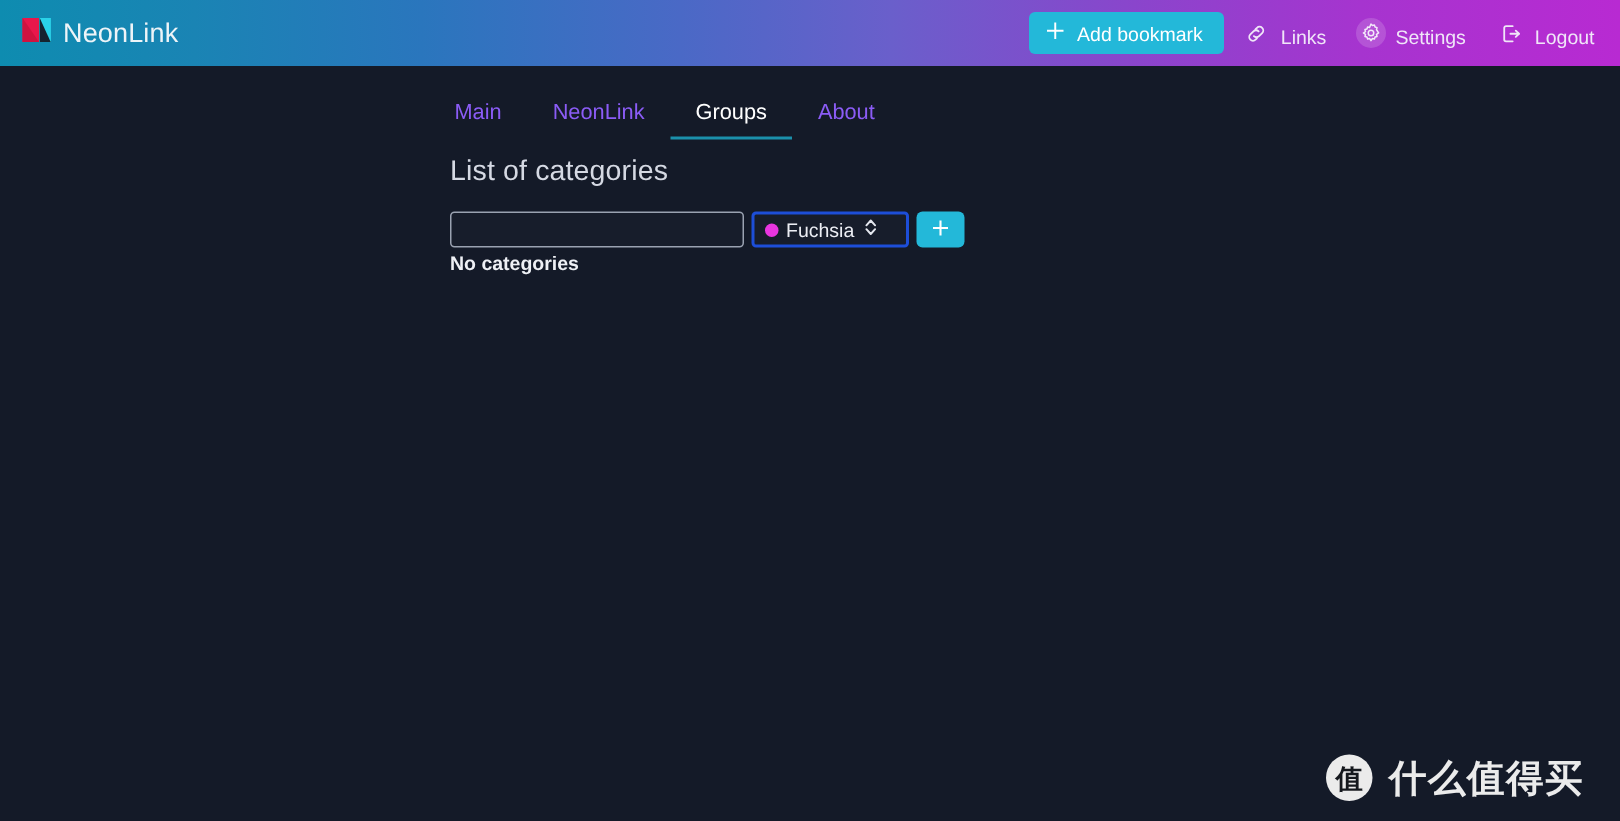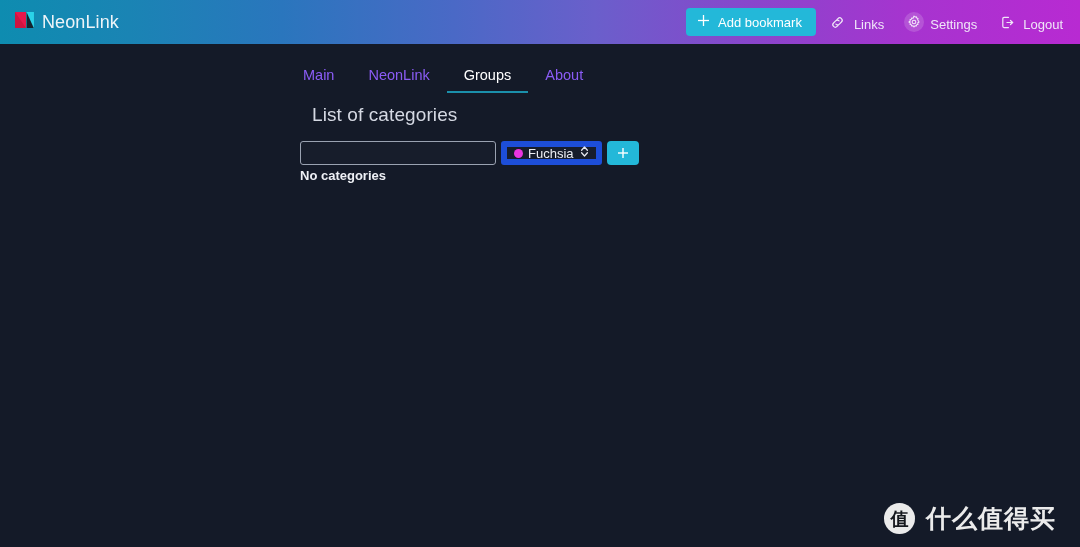--- a/index.html
+++ b/index.html
@@ -112,21 +112,21 @@
     color: #ffffff;
     text-align: center;
   }
 
   
   .panel { padding-left: 14px; padding-top: 11px; }
   .panel-title {
     font-size: 19px;
     font-weight: 400;
     color: #d5d9e3;
-    margin: 0 0 15px 12px;
+    margin: 0 0 15px 0;
     letter-spacing: 0.1px;
   }
   .form-row {
     display: flex;
     align-items: center;
     gap: 5px;
   }
   .cat-input {
     width: 196px;
     height: 24px;
@@ -138,23 +138,23 @@
     font-family: "Liberation Sans", sans-serif;
     padding: 0 6px;
     outline: none;
   }
   .color-select {
     display: flex;
     align-items: center;
     gap: 5px;
     height: 24px;
     background: #171d2b;
-    border: 6px solid #1d4ed8;
+    border: 2px solid #1d4ed8;
     border-radius: 3px;
-    padding: 0 7px 0 7px;
+    padding: 0 19px 0 7px;
     cursor: pointer;
     font-size: 13px;
     color: #eceef4;
     white-space: nowrap;
   }
   .swatch {
     width: 9px; height: 9px;
     border-radius: 50%;
     background: #e935e0;
     flex: none;

